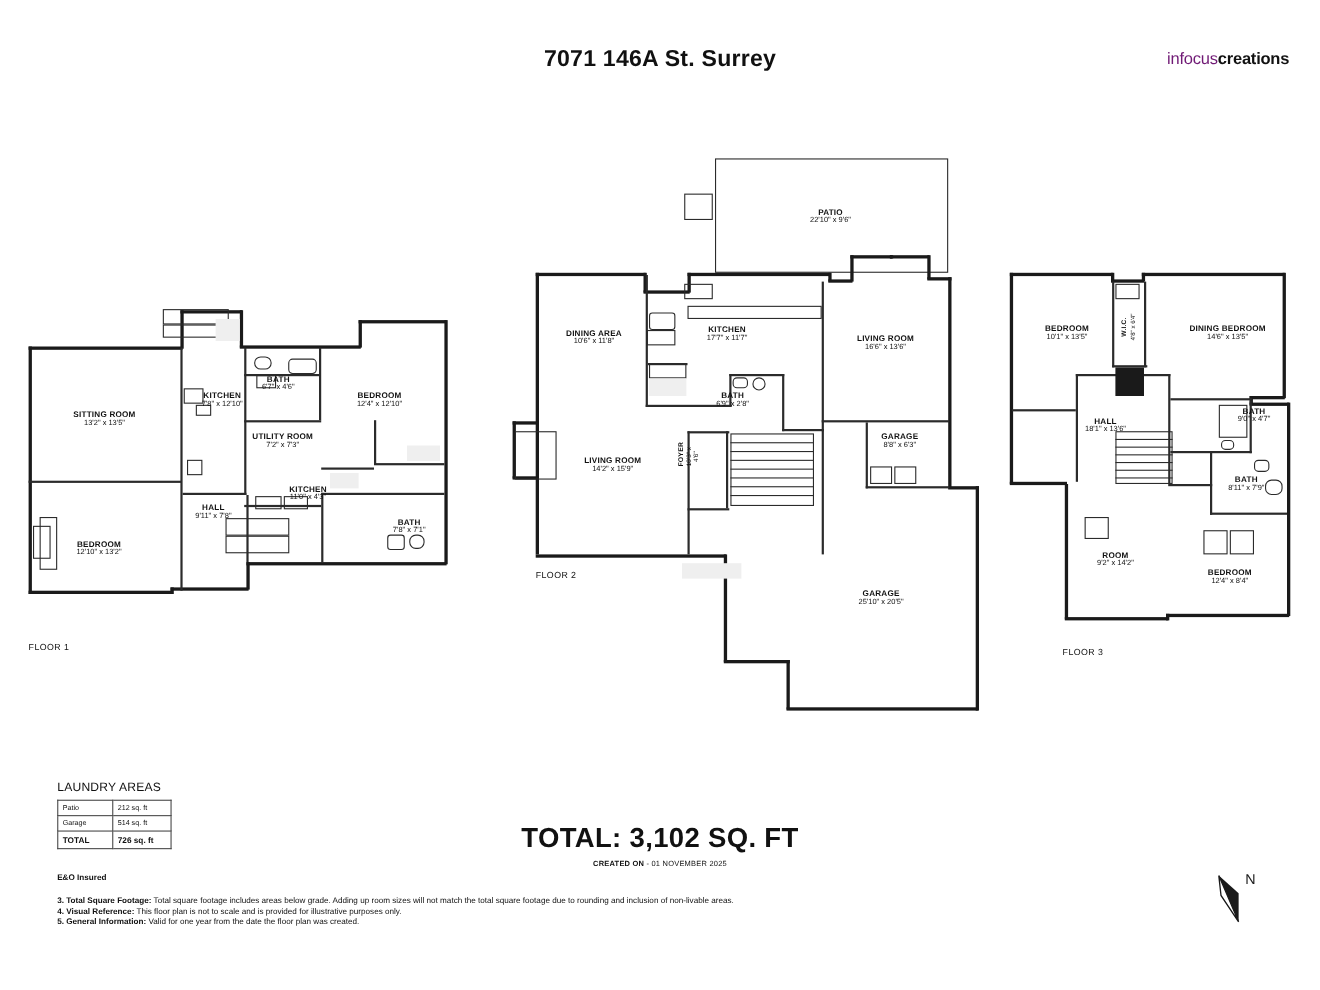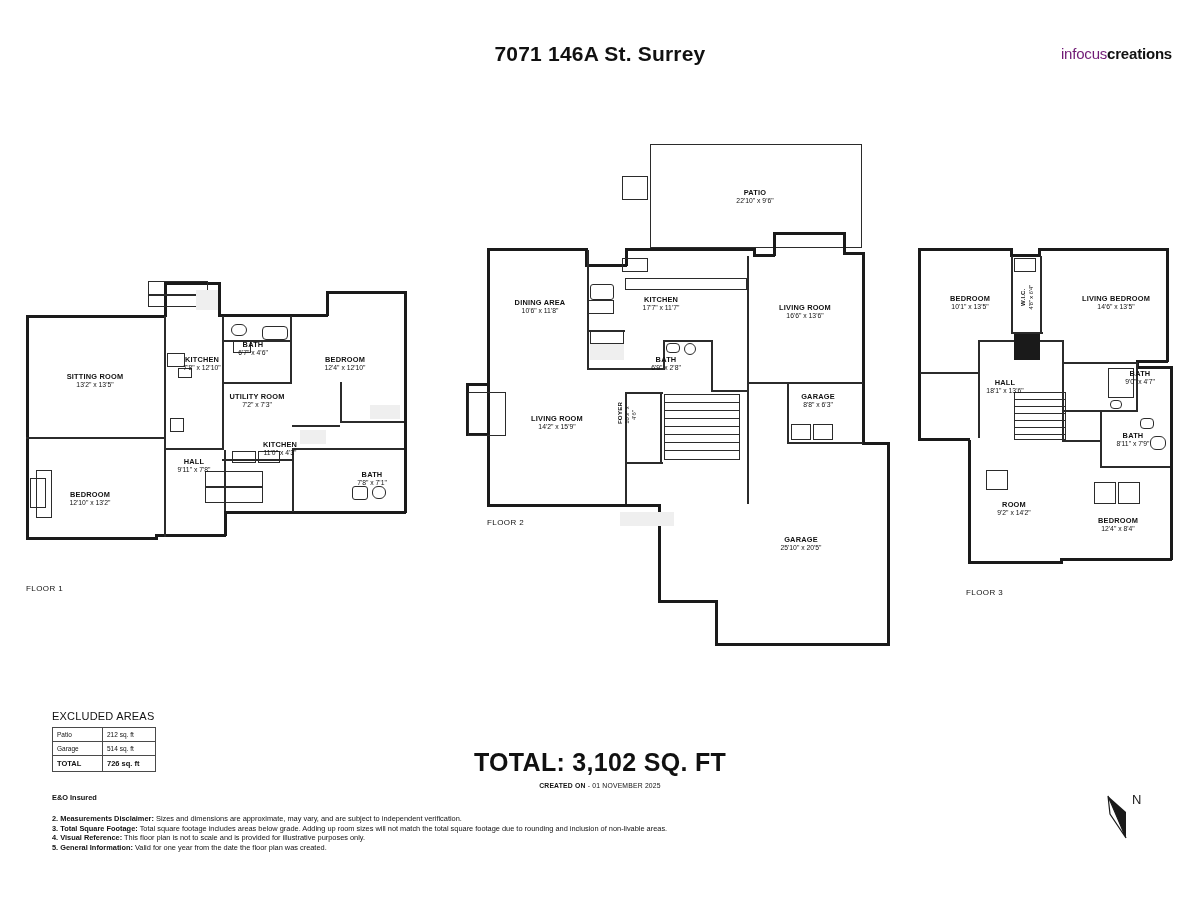--- a/index.html
+++ b/index.html
@@ -319,21 +319,21 @@
 
   <div class="room" style="left:932px;top:294px;width:76px;">
     <div class="rname">BEDROOM</div>
     <div class="rdim">10'1" x 13'5"</div>
   </div>
   <div class="room" style="left:1010px;top:290px;width:34px;transform:rotate(-90deg);transform-origin:center;">
     <div class="rname" style="font-size:6px;">W.I.C.</div>
     <div class="rdim" style="font-size:5.6px;">4'8" x 6'4"</div>
   </div>
   <div class="room" style="left:1068px;top:294px;width:96px;">
-    <div class="rname">LIVING BEDROOM</div>
+    <div class="rname">DINING BEDROOM</div>
     <div class="rdim">14'6" x 13'5"</div>
   </div>
   <div class="room" style="left:975px;top:378px;width:60px;">
     <div class="rname">HALL</div>
     <div class="rdim">18'1" x 13'6"</div>
   </div>
   <div class="room" style="left:1113px;top:369px;width:54px;">
     <div class="rname">BATH</div>
     <div class="rdim">9'0" x 4'7"</div>
   </div>
@@ -346,21 +346,21 @@
     <div class="rdim">9'2" x 14'2"</div>
   </div>
   <div class="room" style="left:1087px;top:516px;width:62px;">
     <div class="rname">BEDROOM</div>
     <div class="rdim">12'4" x 8'4"</div>
   </div>
   <div class="floorlabel" style="left:966px;top:588px;">FLOOR 3</div>
 </div>
 
 <div class="abs" id="excluded">
-  <h3>EXCLUDED AREAS</h3>
+  <h3>LAUNDRY AREAS</h3>
   <table>
     <tbody>
       <tr>
         <td>Patio</td>
         <td class="v">212 sq. ft</td>
       </tr>
       <tr>
         <td>Garage</td>
         <td class="v">514 sq. ft</td>
       </tr>
@@ -377,21 +377,20 @@
   <span>3,102 SQ. FT</span>
 </div>
 <div class="abs" id="created">
   <b>CREATED ON</b>
   <span>- 01 NOVEMBER 2025</span>
 </div>
 
 <div class="abs" id="disclaimer">
   <div class="eo">E&amp;O Insured</div>
   <ol>
-    <li><b>2.</b> <b>Measurements Disclaimer:</b> <span>Sizes and dimensions are approximate, may vary, and are subject to independent verification.</span></li>
     <li><b>3.</b> <b>Total Square Footage:</b> <span>Total square footage includes areas below grade. Adding up room sizes will not match the total square footage due to rounding and inclusion of non-livable areas.</span></li>
     <li><b>4.</b> <b>Visual Reference:</b> <span>This floor plan is not to scale and is provided for illustrative purposes only.</span></li>
     <li><b>5.</b> <b>General Information:</b> <span>Valid for one year from the date the floor plan was created.</span></li>
   </ol>
 </div>
 
 <div class="abs" id="compass">
   <svg width="46" height="56" viewBox="0 0 46 56">
     <polygon points="6,4 24,46 24,20" fill="#1a1a1a"></polygon>
     <polygon points="6,4 24,46 8,22" fill="none" stroke="#1a1a1a" stroke-width="1.2"></polygon>

